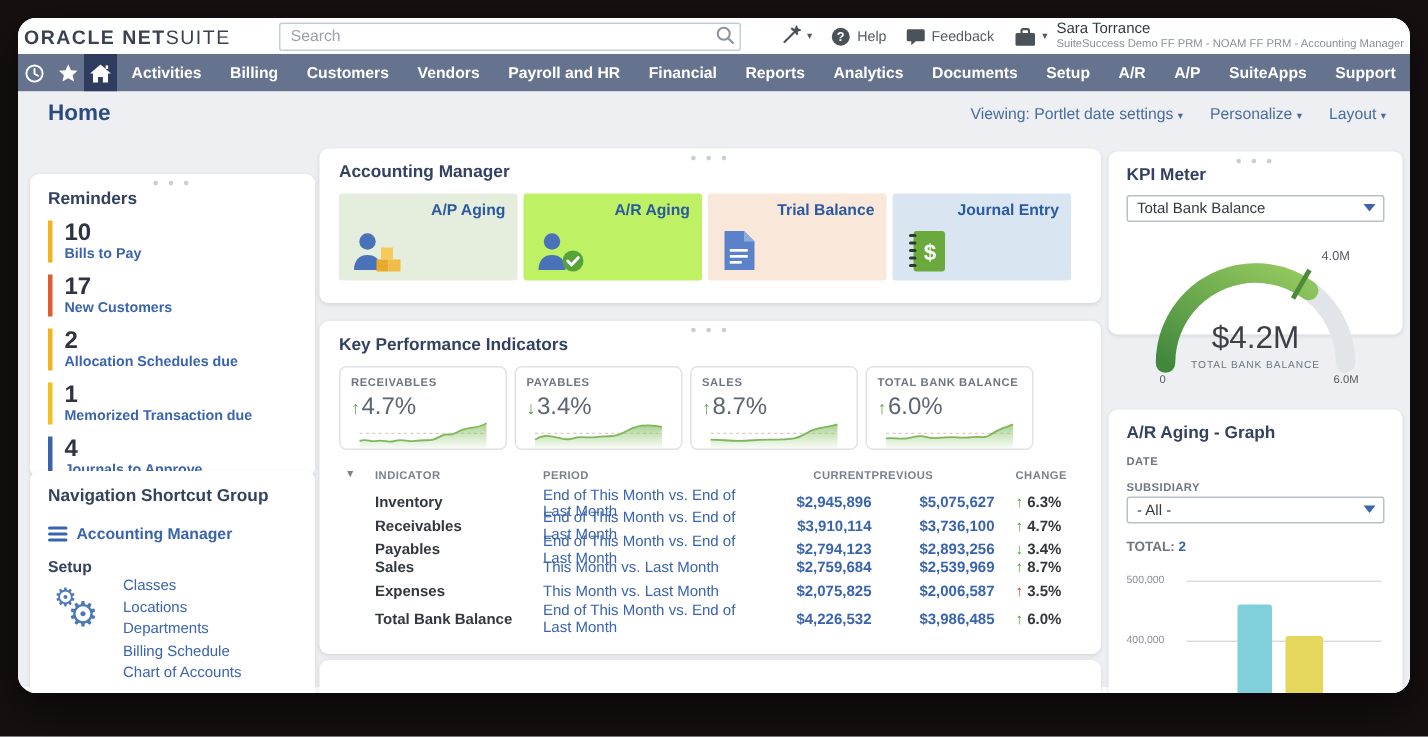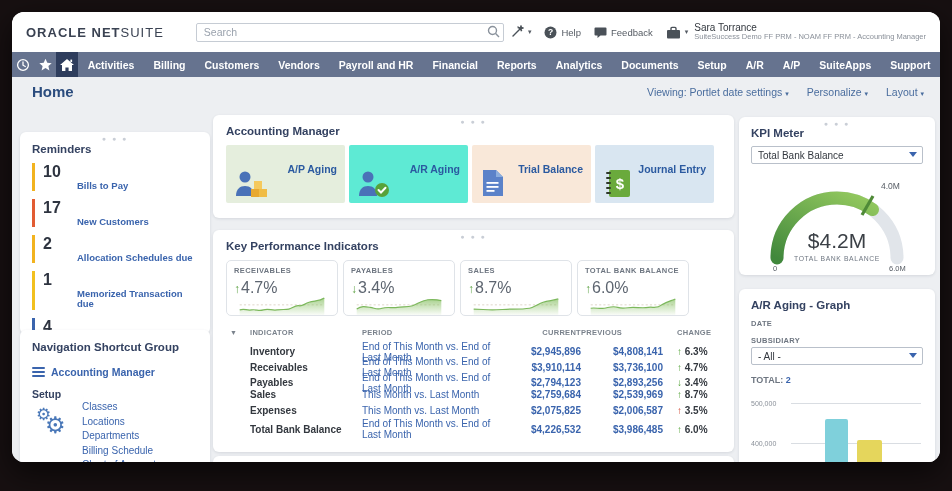--- a/index.html
+++ b/index.html
@@ -4,21 +4,21 @@
 <style>
   * { margin:0; padding:0; box-sizing:border-box; }
   html,body { width:952px; height:491px; }
   body { background:#171011; font-family:"Liberation Sans", sans-serif; overflow:hidden; }
 
   .window { position:absolute; left:12px; top:12px; width:928px; height:450px;
             background:#fff; border-radius:12px; overflow:hidden;
             box-shadow:0 10px 30px rgba(0,0,0,.65); }
 
   
-  .tophdr { height:40px; background:#fff; display:flex; align-items:center; padding:0 14px;justify-content:space-between; }
+  .tophdr { height:24px; background:#fff; display:flex; align-items:center; padding:0 4px;justify-content:space-between; }
   .logo { font-size:13px; letter-spacing:1px; color:#3a4252; white-space:nowrap; }
   .logo b { font-weight:700; } .logo span { font-weight:400; }
   .searchwrap { position:relative; margin-left:32px; width:308px; }
   .searchwrap input { width:100%; height:19px; border:1px solid #c6ccd4; border-radius:2px;
                       font-size:10.5px; padding:0 20px 0 7px; color:#444; background:#fff; font-family:inherit; }
   .searchwrap input::placeholder { color:#9aa2ad; }
   .search-ic { position:absolute; right:4px; top:3px; }
   .hdr-right { margin-left:auto; display:flex; align-items:center; gap:13px; }
   .hdr-item { display:flex; align-items:center; gap:4px; font-size:9.5px; color:#555b63; cursor:pointer; }
   .caret-sm { font-size:7px; color:#555b63; }
@@ -42,40 +42,40 @@
   .pg-action .caret-sm { color:#4a6d9e; }
 
   .portlet { position:absolute; background:#fff; border-radius:6px; box-shadow:0 1px 3px rgba(40,50,70,.12); }
   .ptitle { font-size:11.5px; font-weight:700; color:#344261; }
   .dots { position:absolute; top:3px; left:50%; transform:translateX(-50%); color:#c9ced6; font-size:7px; letter-spacing:2px; }
 
   
   .p-rem { left:8px; top:55px; width:190px; height:202px; padding:11px 12px; }
   .rem-item { margin-top:8px; border-left:3px solid #f2b31f; padding-left:8px; line-height:1.1; cursor:pointer; }
   .rem-count { font-size:16px; font-weight:700; color:#2e3440; }
-  .rem-label { font-size:9.5px; font-weight:700; color:#3a64ad;margin-left:34px; }
+  .rem-label { font-size:9.5px; font-weight:700; color:#3a64ad; }
 
   
   .p-short { left:8px; top:253px; width:190px; height:158px; padding:11px 12px; }
   .short-group { display:flex; align-items:center; gap:6px; margin-top:12px; cursor:pointer; }
   .hamburger div { width:13px; height:2px; background:#3a64ad; margin:2px 0; border-radius:1px; }
   .short-group-label { font-size:10.5px; font-weight:700; color:#3a64ad; }
   .short-head { font-size:10.5px; font-weight:700; color:#344261; margin-top:9px; }
   .short-body { position:relative; }
   .gears { position:absolute; left:4px; top:8px; color:#4a78b8; }
   .gears .g1 { font-size:17px; position:absolute; left:0; top:-4px; }
   .gears .g2 { font-size:23px; position:absolute; left:9px; top:4px; }
   .short-links { margin-left:50px; }
   .short-link { font-size:10px; color:#3a64ad; line-height:1.45; cursor:pointer; }
 
   
   .p-am { left:201px; top:38px; width:521px; height:103px; padding:10px 13px; }
   .am-cards { display:flex; gap:4px; margin-top:8px; }
   .am-card { position:relative; width:119px; height:58px; border-radius:2px; cursor:pointer; }
-  .am-label { position:absolute; top:18px; right:8px; font-size:10.5px; font-weight:700; color:#2b5aa0; }
+  .am-label { position:absolute; top:5px; right:8px; font-size:10.5px; font-weight:700; color:#2b5aa0; }
   .am-ic { position:absolute; left:8px; bottom:5px; }
 
   
   .p-kpi { left:201px; top:153px; width:521px; height:222px; padding:10px 13px; }
   .kpi-tiles { display:flex; gap:5px; margin-top:8px; }
   .kpi-tile { width:112px; height:56px; border:1px solid #dfe3e8; border-radius:5px; padding:5px 7px 0; background:#fff; cursor:pointer; position:relative; overflow:hidden; }
   .kpi-lab { font-size:7.5px; font-weight:700; letter-spacing:.4px; color:#6e7681; }
   .kpi-val { margin-top:4px; font-size:16px; color:#5d6570; }
   .kpi-arrow { color:#5ea345; font-size:12px; font-weight:700; margin-right:1px; }
   .spark { position:absolute; left:3px; right:3px; bottom:0; }
@@ -87,21 +87,21 @@
   .t-caret { font-size:7px; color:#7a828c; padding-left:4px; cursor:pointer; }
   .t-ind { font-size:10px; font-weight:700; color:#33383f; }
   .t-per { font-size:10px; font-weight:400; color:#3a64ad; cursor:pointer; }
   .t-num { font-size:10px; font-weight:700; color:#3a64ad; text-align:right; cursor:pointer; }
   .t-chg { font-size:10px; font-weight:700; color:#33383f; padding-left:14px; white-space:nowrap; }
   .chg-up { color:#52a336; font-weight:700; } .chg-down { color:#52a336; font-weight:700; } .chg-red { color:#d0452f; font-weight:700; }
 
   .p-strip { left:201px; top:379px; width:521px; height:30px; }
 
   
-  .p-meter { left:727px; top:40px; width:196px; height:158px; padding:10px 12px; }
+  .p-meter { left:727px; top:40px; width:196px; height:122px; padding:10px 12px; }
   .select { position:relative; margin-top:7px; height:18px; border:1px solid #b9c0ca; border-radius:2px;
             background:#fff; font-size:10px; color:#33383f; display:flex; align-items:center; padding:0 6px; cursor:pointer; }
   .select .sel-caret { position:absolute; right:5px; top:5px; width:0; height:0;
             border-left:4px solid transparent; border-right:4px solid transparent; border-top:5px solid #3a64ad; }
   .gauge-wrap { position:relative; margin-top:6px; text-align:center; }
 
   
   .p-ar { left:727px; top:212px; width:196px; height:210px; padding:10px 12px; }
   .fld-lab { font-size:7.5px; font-weight:700; letter-spacing:.3px; color:#6e7681; margin-top:8px; }
   .fld-input { width:100%; height:17px; border:1px solid #b9c0ca; border-radius:2px; font-size:10px;
@@ -280,21 +280,21 @@
         <div class="am-card" style="background-color: rgb(229, 238, 221);">
           <span class="am-label">A/P Aging</span>
           <svg class="am-ic" width="36" height="30" viewBox="0 0 36 30">
             <circle cx="11" cy="9" r="5.5" fill="#4a72b8"></circle>
               <path d="M2 28 c0-7 4-10 9-10 s9 3 9 10 z" fill="#4a72b8"></path>
             <rect x="20" y="13" width="8" height="8" fill="#f5c95c"></rect>
               <rect x="17" y="21" width="8" height="8" fill="#e8a92f"></rect>
               <rect x="25" y="21" width="8" height="8" fill="#f0bc45"></rect>
           </svg>
         </div>
-        <div class="am-card" style="background-color: #5eead4;">
+        <div class="am-card" style="background-color: #bef264;">
           <span class="am-label">A/R Aging</span>
           <svg class="am-ic" width="36" height="30" viewBox="0 0 36 30">
             <circle cx="11" cy="9" r="5.5" fill="#4a72b8"></circle>
               <path d="M2 28 c0-7 4-10 9-10 s9 3 9 10 z" fill="#4a72b8"></path>
             <circle cx="25" cy="22" r="7" fill="#58a23a"></circle>
               <path d="M21.5 22 l2.5 2.5 4.5-4.7" fill="none" stroke="#fff" stroke-width="2" stroke-linecap="round"></path>
           </svg>
         </div>
         <div class="am-card" style="background-color: rgb(249, 232, 217);">
           <span class="am-label">Trial Balance</span>
@@ -371,21 +371,21 @@
           <span class="thead-cell">PERIOD</span>
           <span class="thead-cell" style="text-align:right">CURRENT</span>
           <span class="thead-cell" style="text-align:left">PREVIOUS</span>
           <span class="thead-cell" style="padding-left:14px">CHANGE</span>
         </div>
         <div class="trow">
           <span></span>
           <span class="t-ind">Inventory</span>
           <span class="t-per">End of This Month vs. End of Last Month</span>
           <span class="t-num">$2,945,896</span>
-          <span class="t-num">$4,808,141</span>
+          <span class="t-num">$5,075,627</span>
           <span class="t-chg"><span class="chg-up">↑</span> <span>6.3%</span></span>
         </div>
         <div class="trow">
           <span></span>
           <span class="t-ind">Receivables</span>
           <span class="t-per">End of This Month vs. End of Last Month</span>
           <span class="t-num">$3,910,114</span>
           <span class="t-num">$3,736,100</span>
           <span class="t-chg"><span class="chg-up">↑</span> <span>4.7%</span></span>
         </div>

